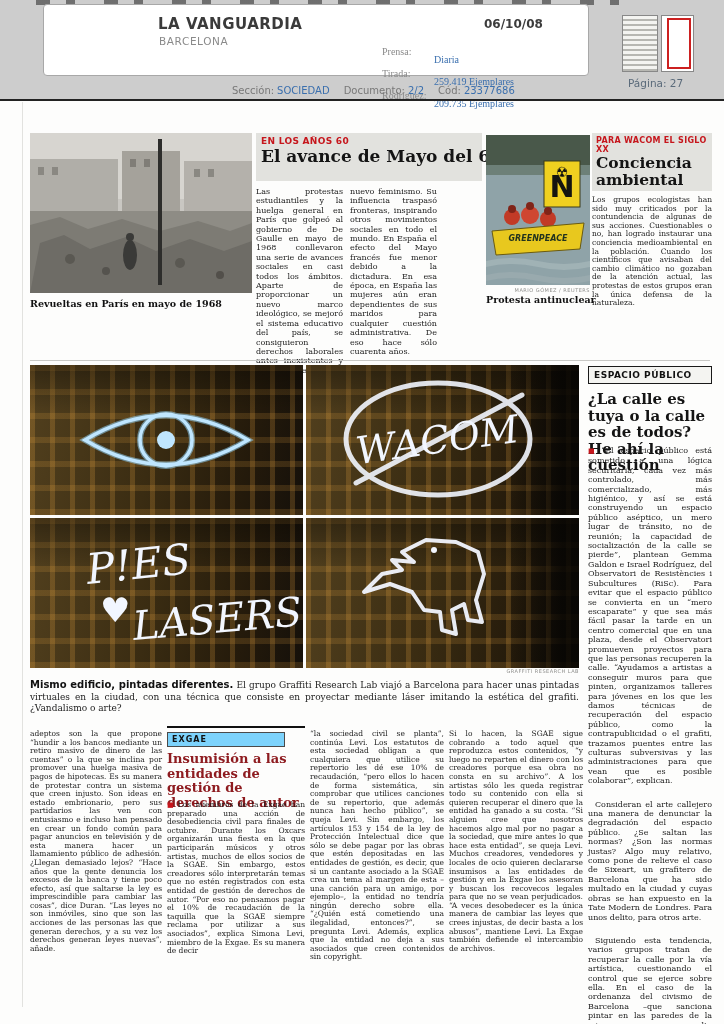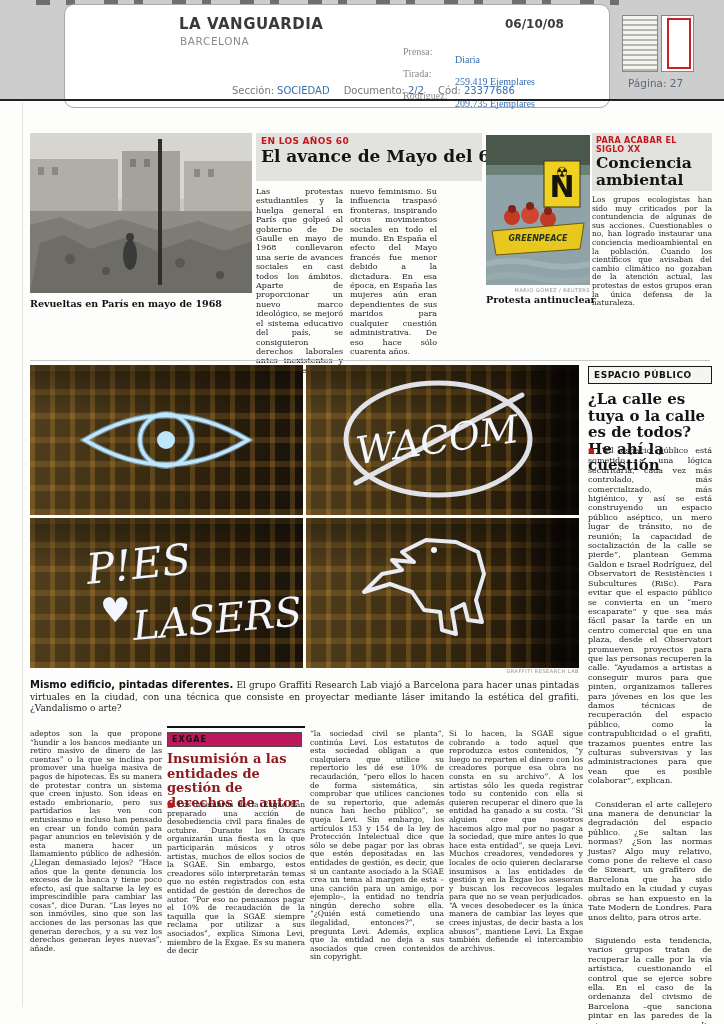--- a/index.html
+++ b/index.html
@@ -4,22 +4,22 @@
 <style>
   * { margin:0; padding:0; box-sizing:border-box; }
   html,body { width:724px; height:1024px; }
   body { background:#ffffff; font-family:"DejaVu Serif", serif; }
   .page { position:relative; width:724px; height:1024px; background:#fdfdfc; overflow:hidden; }
 
   
   .topband { position:absolute; left:0; top:0; width:724px; height:100px; background:#cdcdcd; }
   .scanmarks { position:absolute; left:36px; top:0; width:600px; height:5px; opacity:.65;
     background:repeating-linear-gradient(90deg,#3c3c3c 0 14px,transparent 14px 30px,#3c3c3c 30px 39px,transparent 39px 68px); }
-  .headcard { position:absolute; left:64px; top:4px; width:546px; height:104px; background:#fff;
-    border:1px solid #a8a8a8; border-radius:10px; }
+  .headcard { position:absolute; left:43px; top:4px; width:546px; height:72px; background:#fff;
+    border:1px solid #a8a8a8; border-radius:4px; }
   .pub { position:absolute; left:114px; top:10px; font-family:"DejaVu Sans",sans-serif; font-weight:bold;
     font-size:15px; letter-spacing:.5px; color:#3a3a3a; }
   .city { position:absolute; left:115px; top:30px; font-family:"DejaVu Sans",sans-serif; font-size:10.5px;
     color:#8a8a8a; letter-spacing:.6px; }
   .date { position:absolute; left:440px; top:12px; font-family:"DejaVu Sans",sans-serif; font-weight:bold;
     font-size:12px; color:#3c3c3c; }
   .stats { position:absolute; left:338px; top:40px; font-family:Liberation Serif, serif; font-size:10px; }
   .stats .row { display:flex; line-height:14px; }
   .stats .lbl { width:52px; color:#8a8a8a; }
   .stats .val { color:#3a6fae;margin-top:8px; }
@@ -81,22 +81,22 @@
   .grid-cap .lead { font-family:"DejaVu Sans",sans-serif; font-weight:bold; font-size:10px; color:#111; }
 
   .esp-box { position:absolute; left:588px; top:366px; width:124px; border:1.5px solid #1a1a1a;
     background:#f4f4f1; padding:3px 5px; font-family:"DejaVu Sans",sans-serif; font-weight:bold;
     font-size:9px; letter-spacing:.5px; color:#111; }
   .esp-hl { position:absolute; left:588px; top:391px; width:130px; font-size:15px; line-height:16.5px; }
   .esp-body { position:absolute; left:588px; top:446px; width:124px; }
   .esp-body p + p { text-indent:7px; margin-top:14px; }
 
   .exgae-rule { position:absolute; left:167px; top:726px; width:138px; height:2px; background:#111; }
-  .exgae-label { position:absolute; left:167px; top:732px; width:135px; border:1px solid #4a4a4a;
-    background:#be185d; padding:2px 4px; font-family:"DejaVu Sans",sans-serif; font-weight:bold;
+  .exgae-label { position:absolute; left:167px; top:732px; width:118px; border:1px solid #4a4a4a;
+    background:#7dd3fc; padding:2px 4px; font-family:"DejaVu Sans",sans-serif; font-weight:bold;
     font-size:8px; letter-spacing:1px; color:#111; }
   .exgae-hl { position:absolute; left:167px; top:752px; width:140px; font-size:13px; line-height:14.5px; color:#8e1c20; }
   .exgae-body { position:absolute; left:167px; top:801px; width:138px; }
 
   .bcol1 { position:absolute; left:30px;  top:730px; width:132px; }
   .bcol3 { position:absolute; left:310px; top:730px; width:134px; }
   .bcol4 { position:absolute; left:449px; top:730px; width:134px; }
 
   .gtxt { font-family:"DejaVu Serif",serif; font-style:italic; fill:#f2f6ff; }
 </style>
@@ -204,21 +204,21 @@
       <polygon points="6,96 98,88 94,114 10,120" fill="#e8c81e" stroke="#6a5a10" stroke-width="1"></polygon>
       <text x="52" y="106" font-size="8" font-family="DejaVu Sans,sans-serif" font-weight="bold" font-style="italic" fill="#23331e" text-anchor="middle">GREENPEACE</text>
       <path d="M0 126 Q26 120 52 126 T104 126 L104 132 Q78 138 52 132 T0 132 Z" fill="#a7b8ba" opacity=".7"></path>
       <path d="M0 140 Q26 134 52 140 T104 140 L104 146 Q78 152 52 146 T0 146 Z" fill="#9cadb0" opacity=".7"></path>
     </svg>
   </div>
   <div class="gp-credit credit">MARIO GÓMEZ / REUTERS</div>
   <div class="gp-cap photocap">Protesta antinuclear</div>
 
   <div class="conc-panel gpanel">
-    <div class="kicker">PARA ACABAR EL SIGLO XX</div>
+    <div class="kicker">PARA WACOM EL SIGLO XX</div>
     <div class="hl conc-hl">Conciencia ambiental</div>
   </div>
   <div class="conc-body bt">Los grupos ecologistas han sido muy criticados por la contundencia de algunas de sus acciones. Cuestionables o no, han logrado instaurar una conciencia medioambiental en la población. Cuando los científicos que avisaban del cambio climático no gozaban de la atención actual, las protestas de estos grupos eran la única defensa de la naturaleza.</div>
 
   <div class="sep1"></div>
 
   <div class="grid">
     <div class="cell">
       <svg viewBox="0 0 273 150">
         <g stroke="#8fd0f5" fill="none" stroke-width="6" stroke-linecap="round" opacity=".55">

